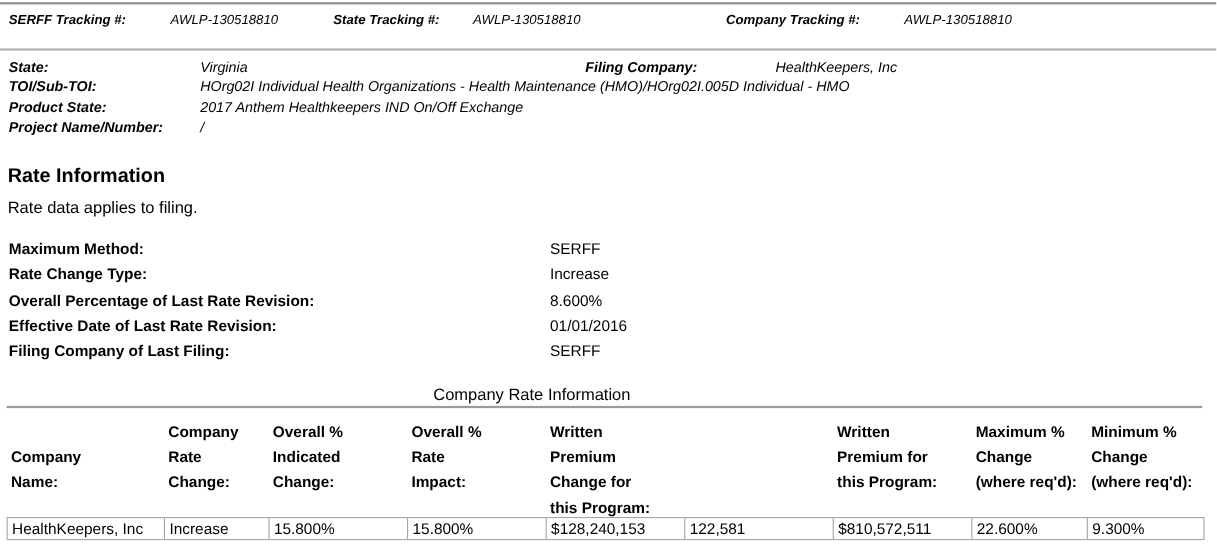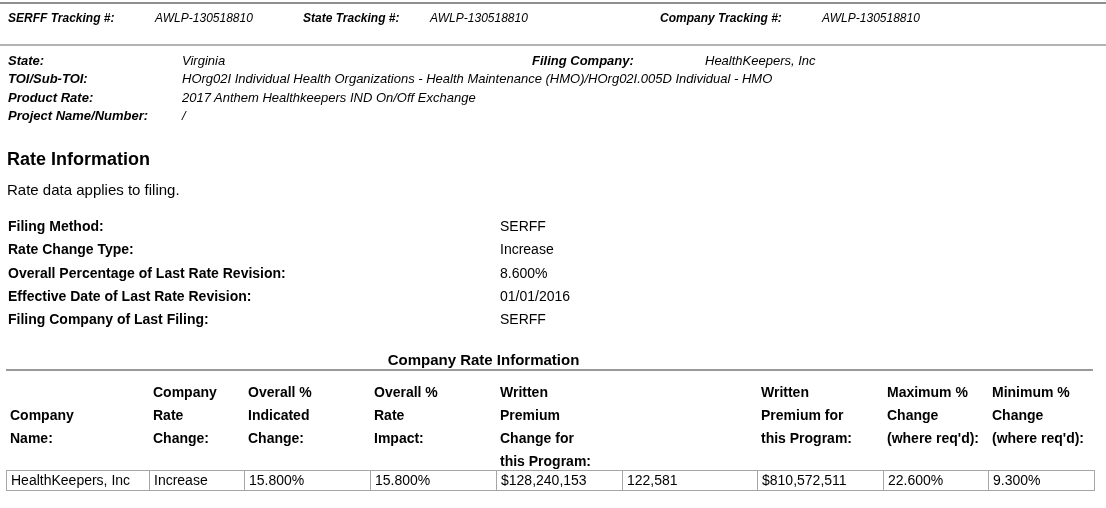--- a/index.html
+++ b/index.html
@@ -29,21 +29,21 @@
   .meta-label { font-weight: bold; left: 8px; }
   .meta-value { left: 182px; }
 
   
   .h-rate { top: 149px; left: 7px; font-size: 18px; font-weight: bold; }
   .sub-rate { top: 181px; left: 7px; font-size: 15px; }
   .fld-label { left: 8px; font-size: 14px; font-weight: bold; }
   .fld-value { left: 500px; font-size: 14px; }
 
   
-  .tbl-title { top: 351px; left: 0; width: 967px; text-align: center; font-size: 15px; font-weight: bold; position: absolute; }
+  .tbl-title { top: 351px; left: 0; width: 967px; text-align: center; font-size: 15px; font-weight: normal; position: absolute; }
   .col-head {
     position: absolute;
     font-size: 14px;
     font-weight: bold;
     line-height: 23px;
     white-space: pre-line;
   }
   .data-row {
     position: absolute;
     top: 470px;
@@ -80,30 +80,30 @@
   <span class="abs trk" style="left:822px">AWLP-130518810</span>
 
   <span class="abs meta meta-label" style="top:53px">State:</span>
   <span class="abs meta meta-value" style="top:53px">Virginia</span>
   <span class="abs meta" style="top:53px; left:532px; font-weight:bold">Filing Company:</span>
   <span class="abs meta" style="top:53px; left:705px">HealthKeepers, Inc</span>
 
   <span class="abs meta meta-label" style="top:71px">TOI/Sub-TOI:</span>
   <span class="abs meta meta-value" style="top:71px">HOrg02I Individual Health Organizations - Health Maintenance (HMO)/HOrg02I.005D Individual - HMO</span>
 
-  <span class="abs meta meta-label" style="top:90px">Product Rate:</span>
+  <span class="abs meta meta-label" style="top:90px">Product State:</span>
   <span class="abs meta meta-value" style="top:90px">2017 Anthem Healthkeepers IND On/Off Exchange</span>
 
   <span class="abs meta meta-label" style="top:108px">Project Name/Number:</span>
   <span class="abs meta meta-value" style="top:108px">/</span>
 
   <div class="abs h-rate">Rate Information</div>
   <div class="abs sub-rate">Rate data applies to filing.</div>
 
-  <span class="abs fld-label" style="top:218px">Filing Method:</span>
+  <span class="abs fld-label" style="top:218px">Maximum Method:</span>
   <span class="abs fld-value" style="top:218px">SERFF</span>
   <span class="abs fld-label" style="top:241px">Rate Change Type:</span>
   <span class="abs fld-value" style="top:241px">Increase</span>
   <span class="abs fld-label" style="top:265px">Overall Percentage of Last Rate Revision:</span>
   <span class="abs fld-value" style="top:265px">8.600%</span>
   <span class="abs fld-label" style="top:288px">Effective Date of Last Rate Revision:</span>
   <span class="abs fld-value" style="top:288px">01/01/2016</span>
   <span class="abs fld-label" style="top:311px">Filing Company of Last Filing:</span>
   <span class="abs fld-value" style="top:311px">SERFF</span>
 

